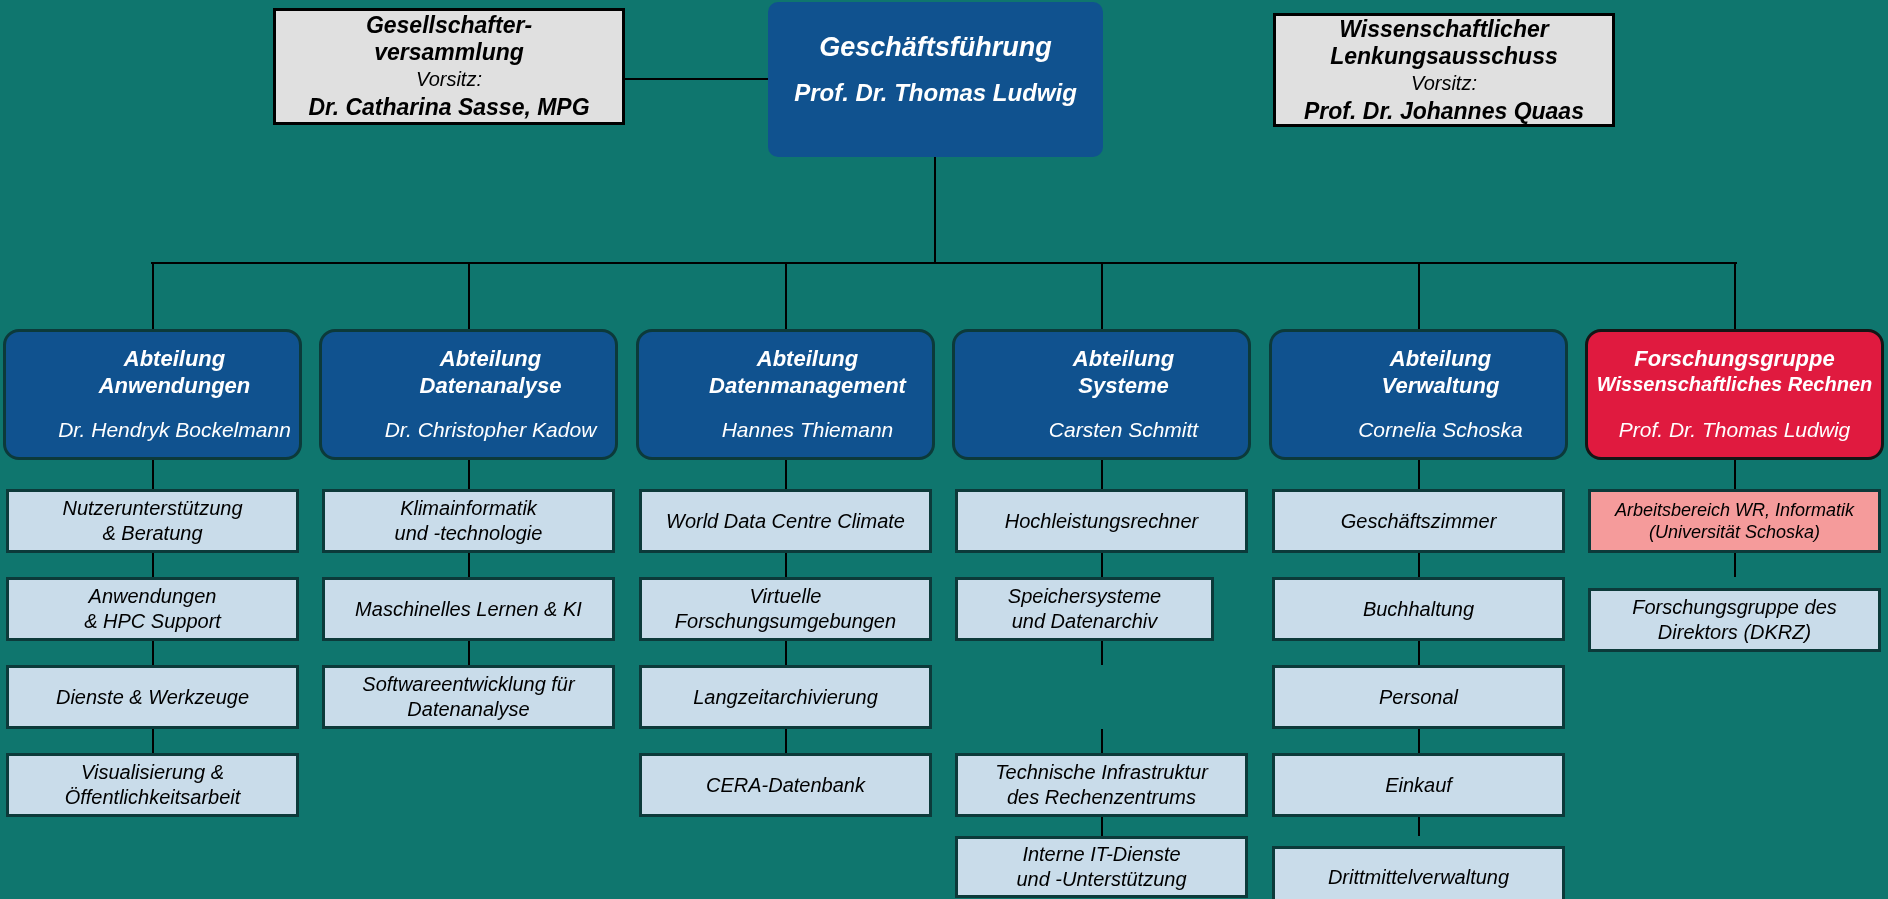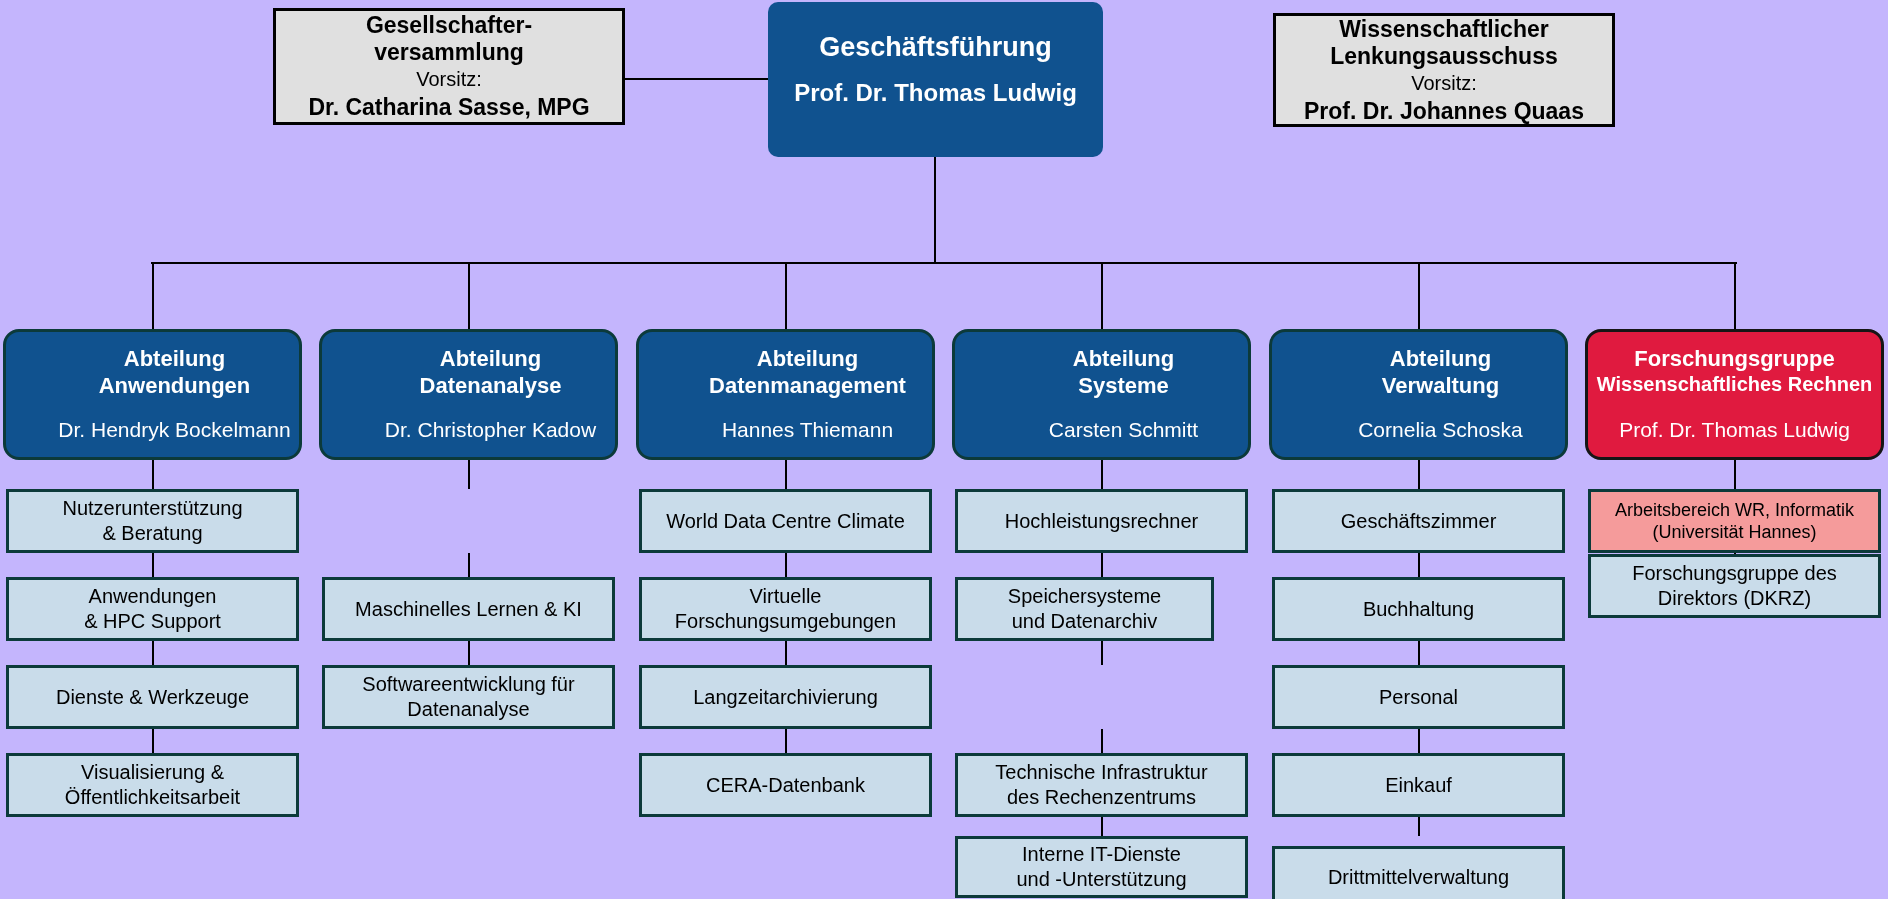--- a/index.html
+++ b/index.html
@@ -1,23 +1,24 @@
 <!DOCTYPE html>
 <html><head>
 <meta charset="utf-8">
 <title>Organigramm</title>
 <style>
   html, body { margin: 0; padding: 0; background: #ffffff; }
   #org-chart {
     position: relative;
     width: 1888px;
     height: 899px;
-    background: #c4b5fd;
+    background: #0f766e;
     font-family: "Liberation Sans", "DejaVu Sans", sans-serif;
     overflow: hidden;
+    font-style: italic;
   }
   .line { position: absolute; background: #000000; }
   .box {
     position: absolute;
     box-sizing: border-box;
     display: flex;
     flex-direction: column;
     align-items: center;
     text-align: center;
   }
@@ -122,20 +123,24 @@
     </div>
     <div class="line" style="left: 467.5px; top: 264px; width: 2px; height: 65px;"></div>
     <div class="box dept-box dept-blue" style="left: 319px; top: 329px; width: 299px; height: 131px;">
       <div>
         <div class="dept-title-line">Abteilung</div>
         <div class="dept-title-line">Datenanalyse</div>
       </div>
       <div class="dept-leader">Dr. Christopher Kadow</div>
     </div>
     <div class="line" style="left: 467.5px; top: 460px; width: 2px; height: 29px;"></div>
+    <div class="box unit-box" style="left: 322px; top: 489px; width: 293px; height: 64px;">
+      <div class="unit-line">Klimainformatik</div>
+      <div class="unit-line">und -technologie</div>
+    </div>
     <div class="line" style="left: 467.5px; top: 553px; width: 2px; height: 24px;"></div>
     <div class="box unit-box" style="left: 322px; top: 577px; width: 293px; height: 64px;">
       <div class="unit-line">Maschinelles Lernen &amp; KI</div>
     </div>
     <div class="line" style="left: 467.5px; top: 641px; width: 2px; height: 24px;"></div>
     <div class="box unit-box" style="left: 322px; top: 665px; width: 293px; height: 64px;">
       <div class="unit-line">Softwareentwicklung für</div>
       <div class="unit-line">Datenanalyse</div>
     </div>
     <div class="line" style="left: 784.5px; top: 264px; width: 2px; height: 65px;"></div>
@@ -223,20 +228,20 @@
     <div class="box dept-box dept-red" style="left: 1585px; top: 329px; width: 299px; height: 131px;">
       <div>
         <div class="dept-title-line">Forschungsgruppe</div>
         <div class="dept-title-line small">Wissenschaftliches Rechnen</div>
       </div>
       <div class="dept-leader">Prof. Dr. Thomas Ludwig</div>
     </div>
     <div class="line" style="left: 1733.5px; top: 460px; width: 2px; height: 29px;"></div>
     <div class="box unit-box unit-pink" style="left: 1588px; top: 489px; width: 293px; height: 64px;">
       <div class="unit-line">Arbeitsbereich WR, Informatik</div>
-      <div class="unit-line">(Universität Hannes)</div>
+      <div class="unit-line">(Universität Schoska)</div>
     </div>
     <div class="line" style="left: 1733.5px; top: 553px; width: 2px; height: 24px;"></div>
-    <div class="box unit-box" style="left: 1588px; top: 554px; width: 293px; height: 64px;">
+    <div class="box unit-box" style="left: 1588px; top: 588px; width: 293px; height: 64px;">
       <div class="unit-line">Forschungsgruppe des</div>
       <div class="unit-line">Direktors (DKRZ)</div>
     </div>
   </div>
 
 </body></html>

